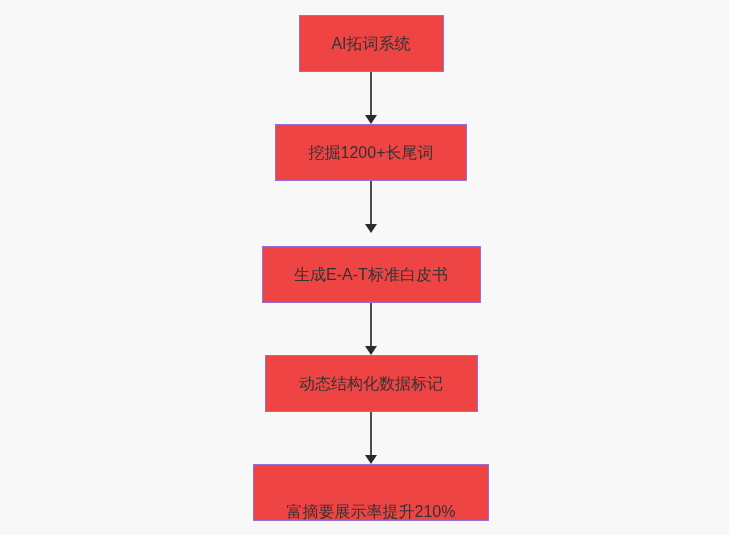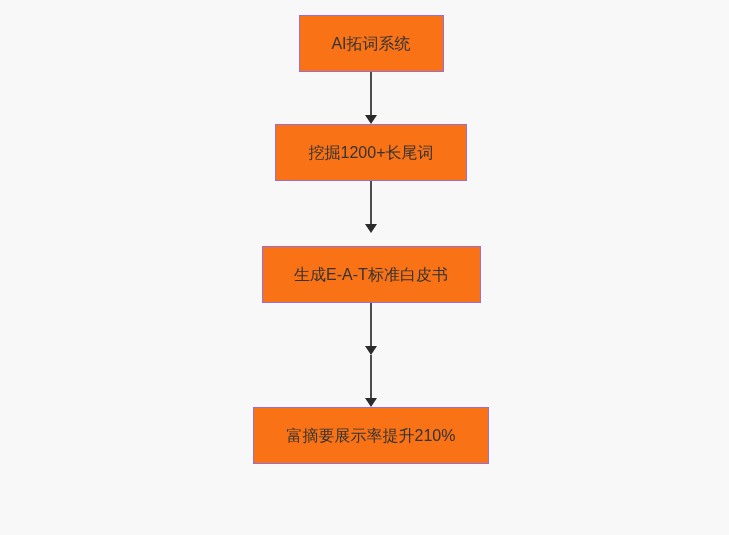--- a/index.html
+++ b/index.html
@@ -25,35 +25,35 @@
     left: 253px;
     top: 15px;
     width: 236px;
     display: flex;
     flex-direction: column;
     align-items: center;
   }
   .flow-node {
     box-sizing: border-box;
     height: 57px;
-    background: #f97316;
+    background: #ef4444;
     border: 1px solid #9370DB;
     display: flex;
     align-items: center;
     justify-content: center;
     color: #333333;
     font-size: 16px;
     line-height: 1;
     white-space: nowrap;
   }
   .w1 { width: 145px; }
   .w2 { width: 192px; text-align: center; }
   .w3 { width: 219px; margin-top: 13px; }
   .w4 { width: 213px; }
-  .w5 { width: 236px; }
+  .w5 { width: 236px; align-items: flex-end; }
   .flow-arrow {
     height: 52px;
     display: flex;
     flex-direction: column;
     align-items: center;
   }
   .arrow-shaft {
     width: 2px;
     flex: 1 1 auto;
     background: #4d4d4d;
@@ -92,20 +92,23 @@
 
     <div class="flow-node w3">
       <span>生成E-A-T标准白皮书</span>
     </div>
 
     <div class="flow-arrow">
       <div class="arrow-shaft"></div>
       <div class="arrowhead"></div>
     </div>
 
+    <div class="flow-node w4">
+      <span>动态结构化数据标记</span>
+    </div>
 
     <div class="flow-arrow">
       <div class="arrow-shaft"></div>
       <div class="arrowhead"></div>
     </div>
 
     <div class="flow-node w5">
       <span>富摘要展示率提升210%</span>
     </div>
 

